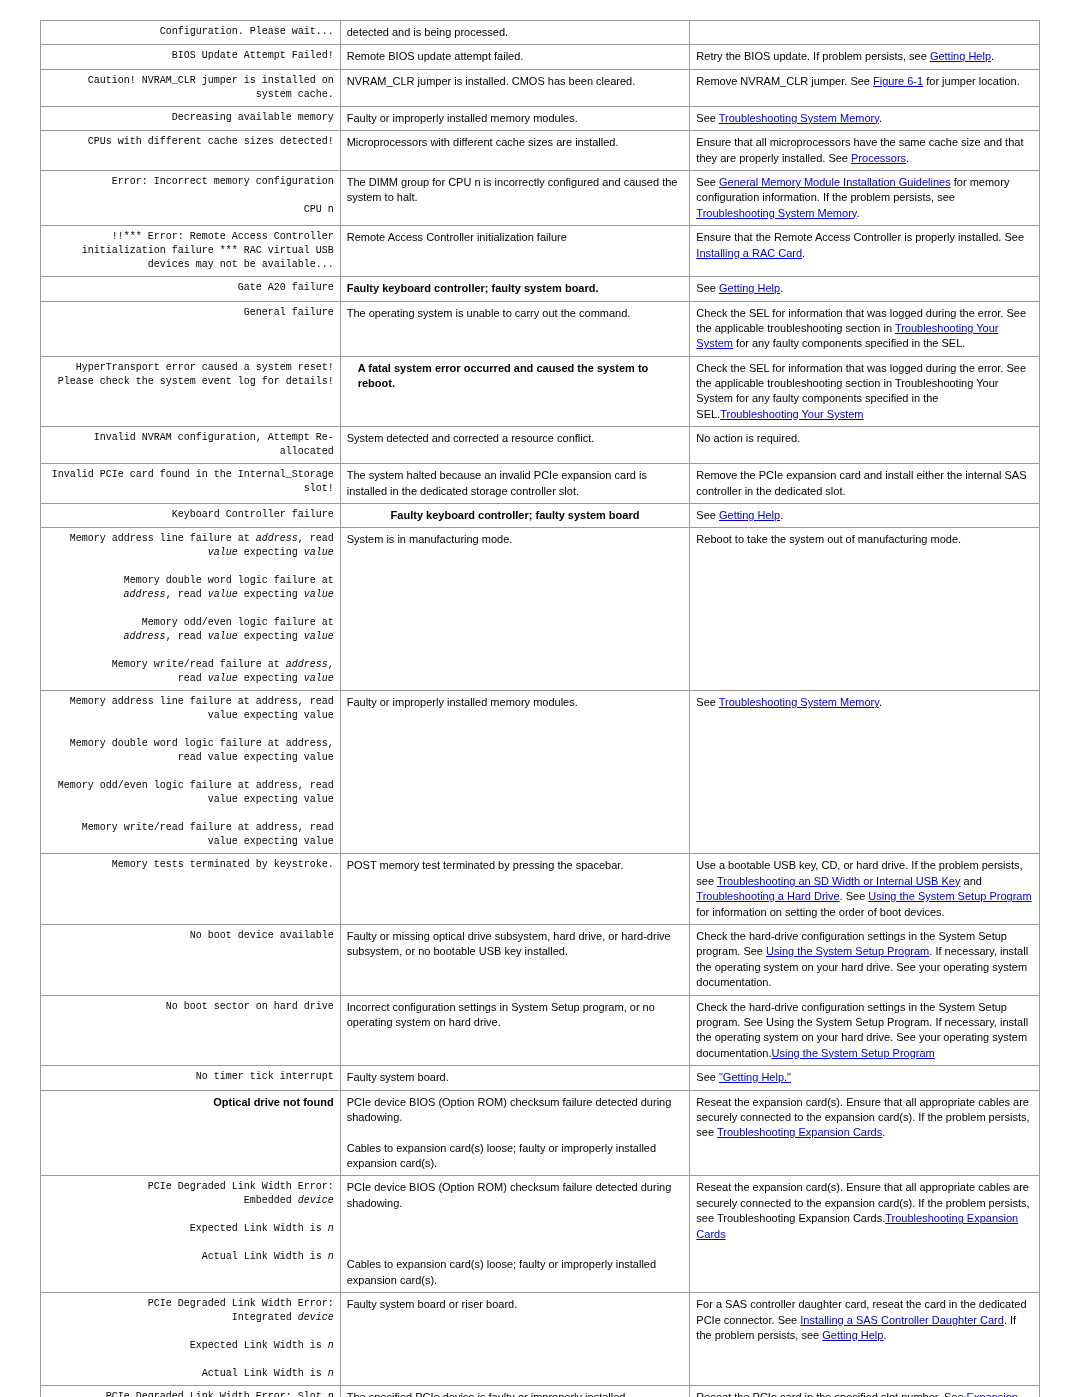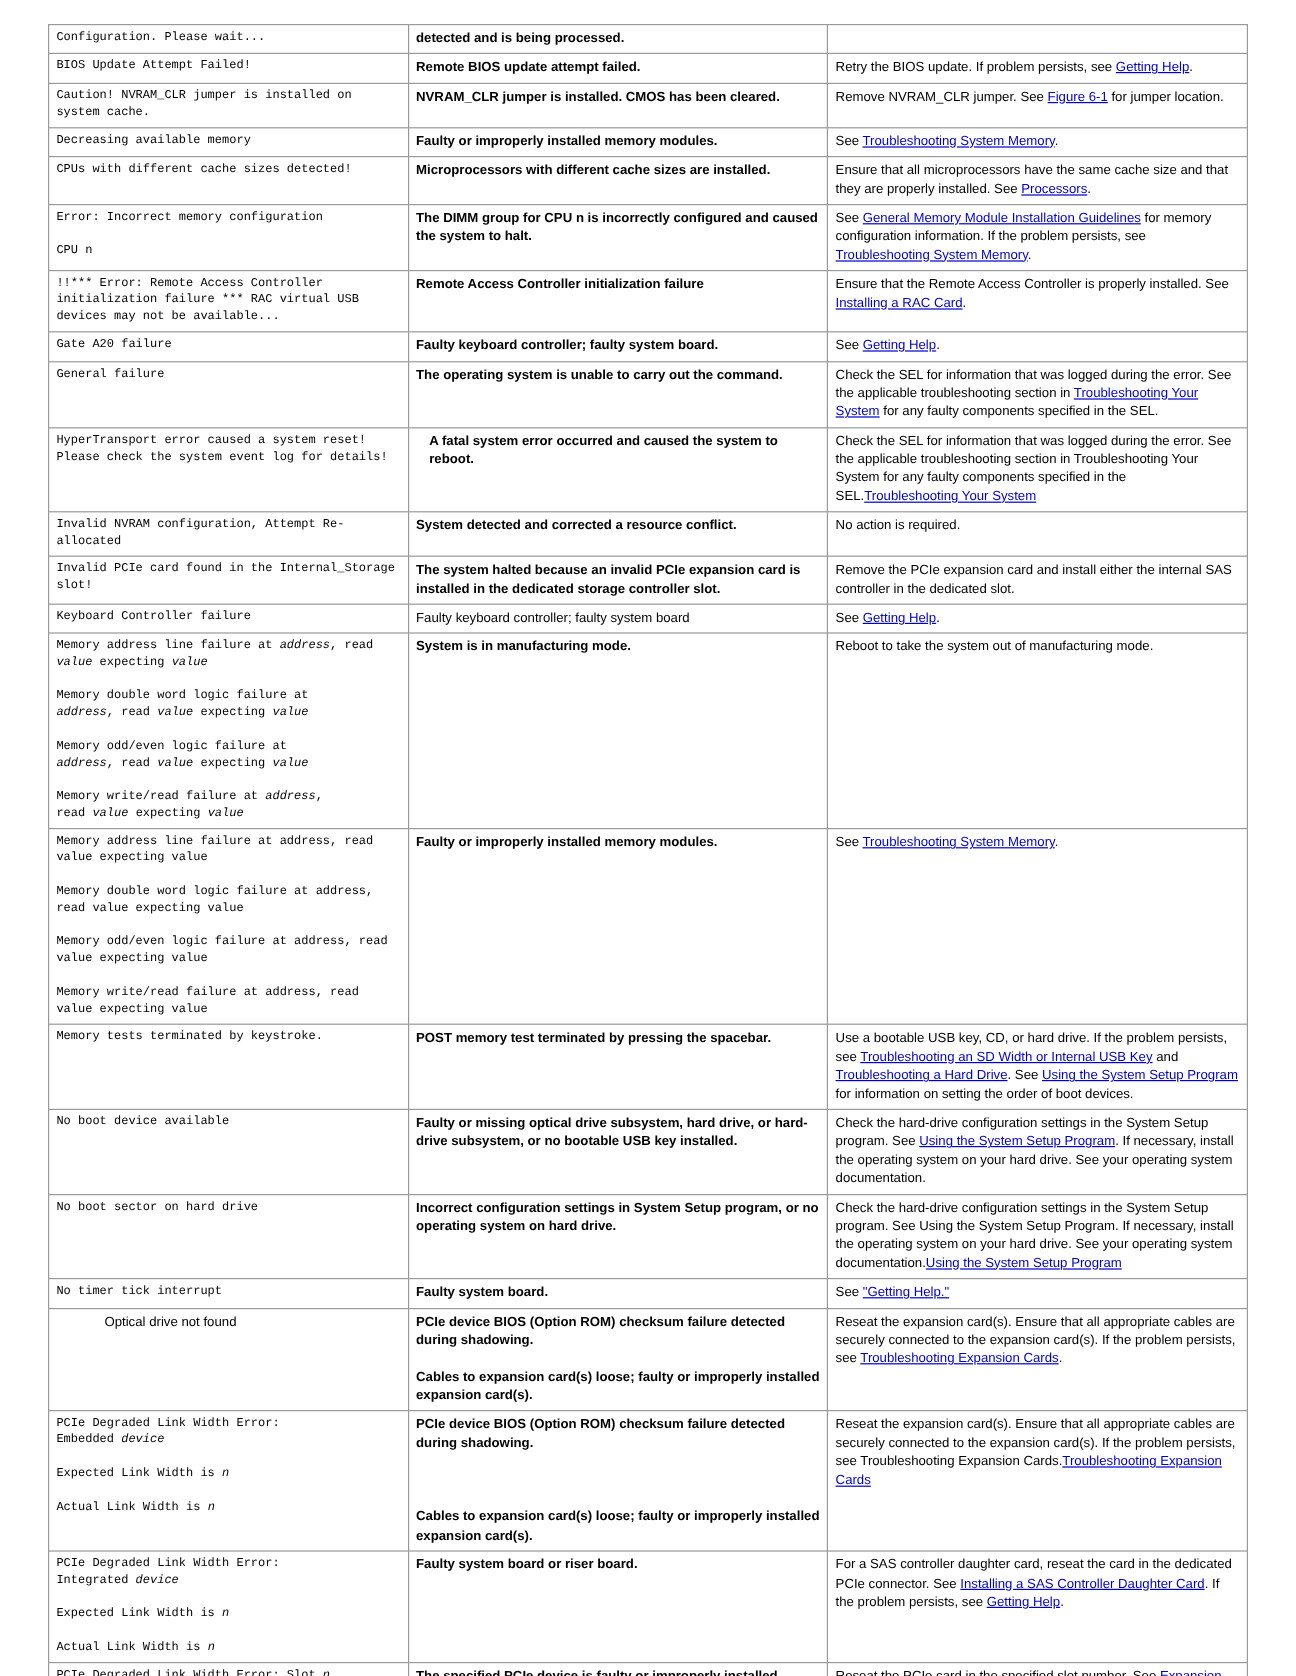--- a/index.html
+++ b/index.html
@@ -15,22 +15,22 @@
       border-collapse: collapse;
       table-layout: fixed;
     }
     td, th {
       border: 1px solid #999;
       padding: 4px 6px;
       vertical-align: top;
       font-size: 11px;
       line-height: 1.4;
     }
-    td:nth-child(1) { width: 30%; }
-    td:nth-child(2) { width: 35%; font-weight: bold; }
+    td:nth-child(1) { width: 30%; text-align: right; }
+    td:nth-child(2) { width: 35%; }
     td:nth-child(3) { width: 35%; }
     a { color: #00c; text-decoration: underline; }
   </style>
 </head>
 <body>
 
 <table>
   <tbody id="table-body">
   <tr>
         <td style="font-family: &quot;Courier New&quot;, monospace; font-size: 10px;">Configuration. Please wait...</td>
@@ -87,21 +87,21 @@
         <td>System detected and corrected a resource conflict.</td>
         <td>No action is required.</td>
       </tr>
       <tr>
         <td style="font-family: &quot;Courier New&quot;, monospace; font-size: 10px;">Invalid PCIe card found in the Internal_Storage slot!</td>
         <td>The system halted because an invalid PCIe expansion card is installed in the dedicated storage controller slot.</td>
         <td>Remove the PCIe expansion card and install either the internal SAS controller in the dedicated slot.</td>
       </tr>
       <tr>
         <td style="font-family: &quot;Courier New&quot;, monospace; font-size: 10px;">Keyboard Controller failure</td>
-        <td style="font-weight: normal;">Faulty keyboard controller; faulty system board</td>
+        <td style="font-weight: bold; text-align: center;">Faulty keyboard controller; faulty system board</td>
         <td>See <a href="#">Getting Help</a>.</td>
       </tr>
       <tr>
         <td style="font-family: &quot;Courier New&quot;, monospace; font-size: 10px;">Memory address line failure at <em>address</em>, read <em>value</em> expecting <em>value</em><br><br>Memory double word logic failure at<br><em>address</em>, read <em>value</em> expecting <em>value</em><br><br>Memory odd/even logic failure at<br><em>address</em>, read <em>value</em> expecting <em>value</em><br><br>Memory write/read failure at <em>address</em>,<br>read <em>value</em> expecting <em>value</em></td>
         <td>System is in manufacturing mode.</td>
         <td>Reboot to take the system out of manufacturing mode.</td>
       </tr>
       <tr>
         <td style="font-family: &quot;Courier New&quot;, monospace; font-size: 10px;">Memory address line failure at address, read value expecting value<br><br>Memory double word logic failure at address, read value expecting value<br><br>Memory odd/even logic failure at address, read value expecting value<br><br>Memory write/read failure at address, read value expecting value</td>
         <td>Faulty or improperly installed memory modules.</td>
@@ -121,21 +121,21 @@
         <td style="font-family: &quot;Courier New&quot;, monospace; font-size: 10px;">No boot sector on hard drive</td>
         <td>Incorrect configuration settings in System Setup program, or no operating system on hard drive.</td>
         <td>Check the hard-drive configuration settings in the System Setup program. See Using the System Setup Program. If necessary, install the operating system on your hard drive. See your operating system documentation.<a href="#">Using the System Setup Program</a></td>
       </tr>
       <tr>
         <td style="font-family: &quot;Courier New&quot;, monospace; font-size: 10px;">No timer tick interrupt</td>
         <td>Faulty system board.</td>
         <td>See <a href="#">"Getting Help."</a></td>
       </tr>
       <tr>
-        <td style="font-weight: normal; padding-left: 46px;">Optical drive not found</td>
+        <td style="font-weight: bold; padding-left: 46px;">Optical drive not found</td>
         <td>PCIe device BIOS (Option ROM) checksum failure detected during shadowing.<br><br>Cables to expansion card(s) loose; faulty or improperly installed expansion card(s).</td>
         <td>Reseat the expansion card(s). Ensure that all appropriate cables are securely connected to the expansion card(s). If the problem persists, see <a href="#">Troubleshooting Expansion Cards</a>.</td>
       </tr>
       <tr>
         <td style="font-family: &quot;Courier New&quot;, monospace; font-size: 10px;">PCIe Degraded Link Width Error:<br>Embedded <em>device</em><br><br>Expected Link Width is <em>n</em><br><br>Actual Link Width is <em>n</em></td>
         <td>PCIe device BIOS (Option ROM) checksum failure detected during shadowing.<br><br><br><br>Cables to expansion card(s) loose; faulty or improperly installed expansion card(s).</td>
         <td>Reseat the expansion card(s). Ensure that all appropriate cables are securely connected to the expansion card(s). If the problem persists, see Troubleshooting Expansion Cards.<a href="#">Troubleshooting Expansion Cards</a></td>
       </tr>
       <tr>
         <td style="font-family: &quot;Courier New&quot;, monospace; font-size: 10px;">PCIe Degraded Link Width Error:<br>Integrated <em>device</em><br><br>Expected Link Width is <em>n</em><br><br>Actual Link Width is <em>n</em></td>

